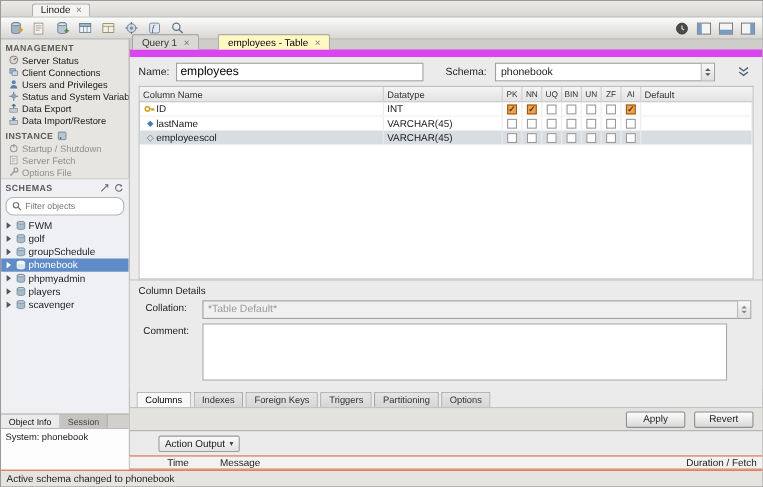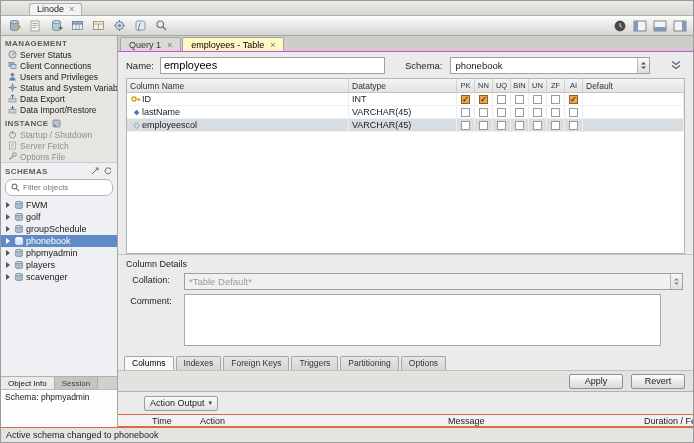--- a/index.html
+++ b/index.html
@@ -36,21 +36,21 @@
 .schema-item.selected{background:#5f8bc6;color:#fff}
 .tri{width:0;height:0;border-left:4px solid #555;border-top:3px solid transparent;border-bottom:3px solid transparent;margin:0 2px}
 .schema-item.selected .tri{border-left-color:#fff}
 .side-tabs{height:13px;display:flex;background:#d2d0cc;border-top:1px solid #b2b0ac}
 .side-tab{flex:0 0 auto;padding:0 7px;font-size:8px;display:flex;align-items:center;border-right:1px solid #b2b0ac;background:#c6c4c0;color:#444}
 .side-tab.active{background:#ebebeb;color:#111}
 .obj-info{height:38px;background:#fdfdfd;border-top:1px solid #bbb;padding:2px 4px;font-size:8.5px}
 
 
 .main{flex:1;display:flex;flex-direction:column;min-width:0;min-height:0}
-.main-tabs{height:16px;background:#cfcdc9;border-bottom:1px solid #d946ef;display:flex;align-items:flex-end;padding-left:2px;gap:1px}
+.main-tabs{height:16px;background:#cfcdc9;border-bottom:7px solid #d946ef;display:flex;align-items:flex-end;padding-left:2px;gap:17px}
 .mtab{padding:1px 8px;font-size:9px;display:flex;align-items:center;gap:6px;border:1px solid #a8a6a2;border-bottom:none;border-radius:2px 2px 0 0;background:#dbd9d5;color:#333;height:14px}
 .mtab.active{background:#fef9c3;color:#000}
 .mtab .x{color:#777;font-size:9px}
 
 .editor{flex:1;display:flex;flex-direction:column;background:#ebebeb;min-height:0}
 .form-row{height:26px;display:flex;align-items:center;padding:0 8px;gap:6px}
 .form-row label{font-size:9.5px;color:#222}
 .txt-input{width:225px;height:17px;border:1px solid #a0a0a0;background:#fff;font-size:11px;padding:0 3px;font-family:"Liberation Sans",sans-serif}
 .combo{height:17px;border:1px solid #a0a0a0;background:#fff;display:flex;align-items:center;font-size:9.5px}
 .combo .combo-text{flex:1;padding:0 4px;white-space:nowrap;overflow:hidden}
@@ -391,21 +391,21 @@
             <span>scavenger</span>
           </div>
         </div>
       </div>
 
       <div class="side-tabs">
         <div class="side-tab active">Object Info</div>
         <div class="side-tab">Session</div>
       </div>
       <div class="obj-info">
-        <span>Schema: phpmyadmin</span>
+        <span>System: phonebook</span>
       </div>
     </div>
 
     <div class="main">
 
       <div class="main-tabs">
         <div class="mtab">
           <span>Query 1</span>
           <span class="x">×</span>
         </div>
@@ -595,21 +595,20 @@
       <div class="output">
         <div class="output-top">
           <div class="output-combo">
             <span>Action Output</span>
             <span class="dd">▾</span>
           </div>
         </div>
         <div class="output-header">
           <div class="oh-blank"></div>
           <div class="oh-time">Time</div>
-          <div class="oh-action">Action</div>
           <div class="oh-message">Message</div>
           <div class="oh-duration">Duration / Fetch</div>
         </div>
       </div>
 
     </div>
   </div>
 
   <div class="statusbar">
     <span>Active schema changed to phonebook</span>

